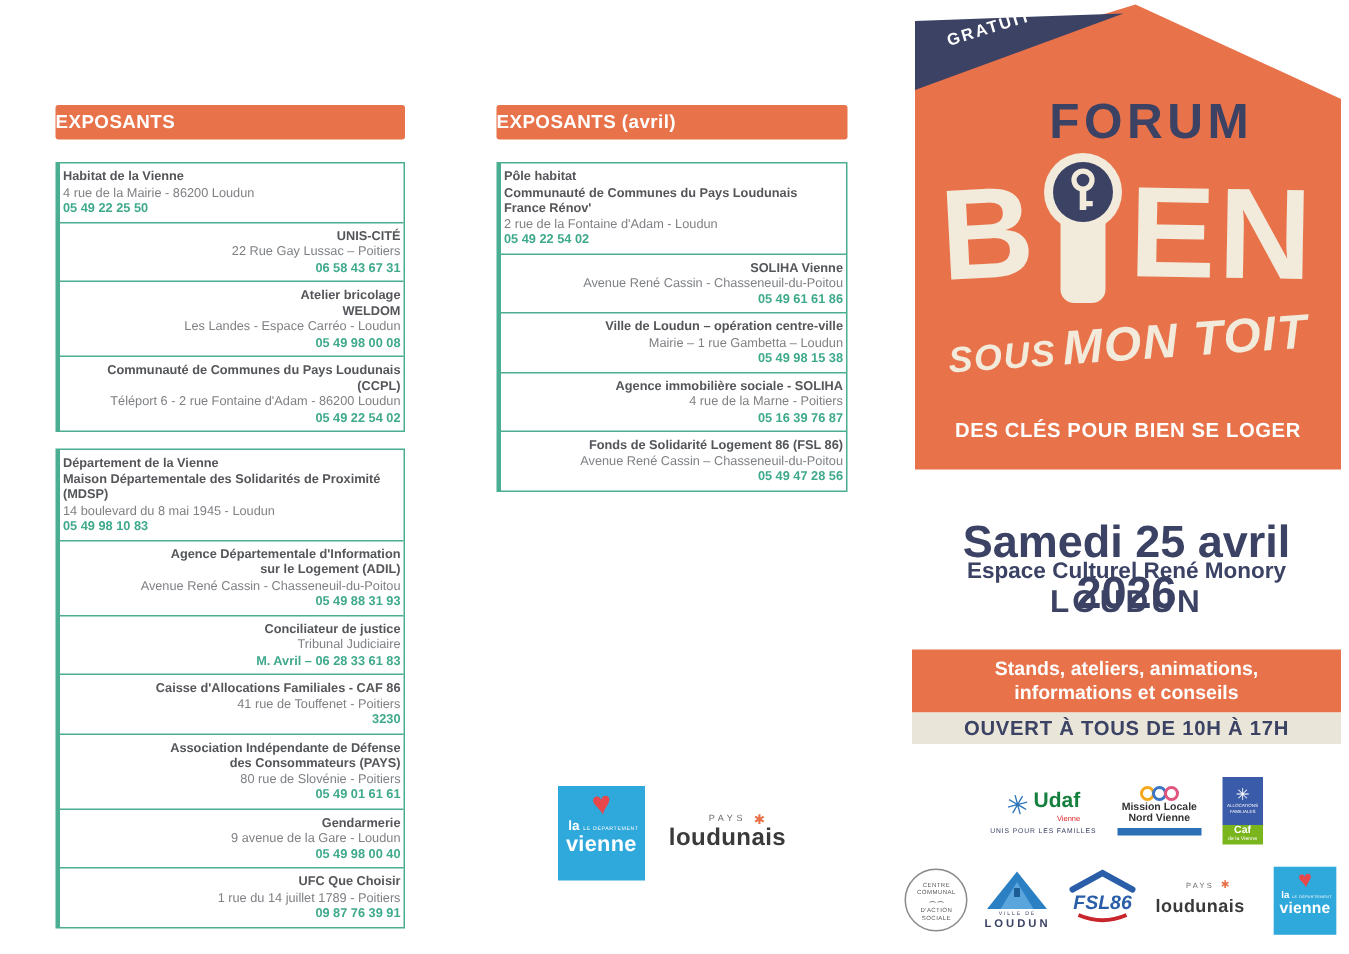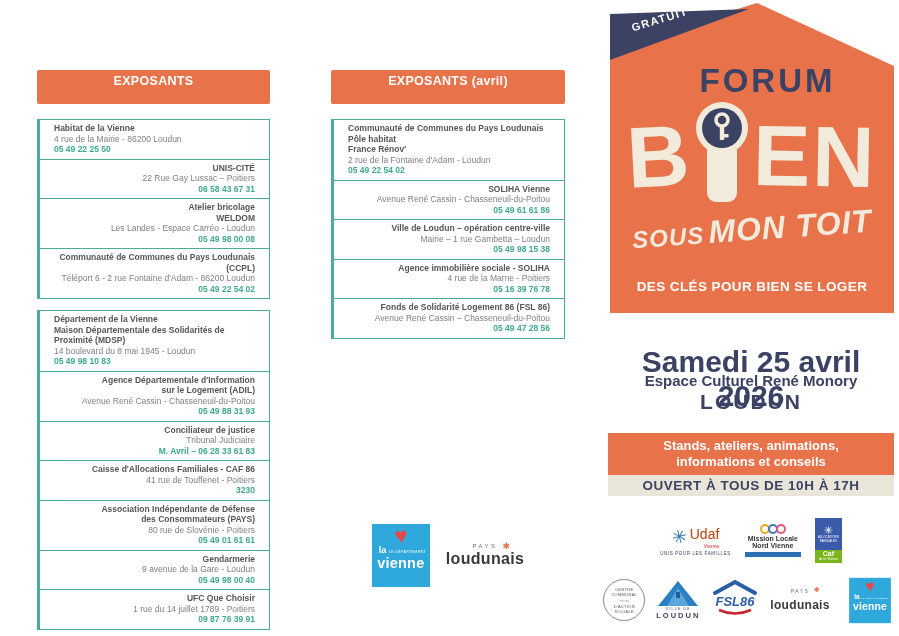--- a/index.html
+++ b/index.html
@@ -7,28 +7,28 @@
   .page {
     position:relative; width:899px; height:636px; background:#ffffff;
     font-family:"Liberation Sans", sans-serif; overflow:hidden;
   }
   
   .panel { position:absolute; top:70px; }
   .panel-left { left:37px; width:233px; }
   .panel-mid  { left:331px; width:234px; }
   .panel-header {
     background:#E8724A; color:#fff; font-weight:bold; font-size:12.5px;
-    text-align:center; padding:4px 0 16px; border-radius:2px;
+    padding:4px 0 5px; border-radius:2px;
     letter-spacing:.3px; margin-bottom:15px;
   }
   .exposant-group {
     border:1px solid #4BAE92; border-left:3px solid #4BAE92;
     background:#fff; margin-bottom:11px;
   }
-  .exposant-entry { padding:3px 14px 4px; font-size:8.5px; line-height:10.5px; }
+  .exposant-entry { padding:3px 2px 4px; font-size:8.5px; line-height:10.5px; }
   .exposant-entry + .exposant-entry { border-top:1px solid #4BAE92;text-align:right; }
   .t-line { font-weight:bold; color:#54565A; }
   .a-line { color:#7E8084; }
   .p-line { color:#3FA98C; font-weight:bold; }
   
   .mid-logos { position:absolute; left:331px; top:524px; width:234px;
     display:flex; align-items:center; justify-content:center; gap:16px; }
   .vienne-logo { width:58px; height:63px; background:#2FA8DB; color:#fff;
     position:relative; text-align:center; flex:none; }
   .vienne-logo .vheart { color:#E8474B; font-size:22px; line-height:20px;
@@ -88,21 +88,21 @@
     letter-spacing:.5px; display:flex; align-items:center; justify-content:center; }
   
   .logos-row1 { position:absolute; left:0; top:514px; width:286px; height:52px;
     display:flex; align-items:center; justify-content:center; gap:14px; }
   .logos-row2 { position:absolute; left:0; top:576px; width:286px; height:48px;
     display:flex; align-items:center; justify-content:center; gap:11px; }
   .udaf-logo { display:flex; flex-direction:column; align-items:center; flex:none; }
   .udaf-top { display:flex; align-items:center; gap:3px; }
   .udaf-star { color:#2E74B8; font-size:18px; line-height:18px;
     transform:rotate(-15deg); }
-  .udaf-name { color:#c2410c; font-weight:normal; font-size:14px; line-height:13px; }
+  .udaf-name { color:#15803d; font-weight:bold; font-size:14px; line-height:13px; }
   .udaf-sub { color:#E0262C; font-size:5px; text-align:right; display:block; }
   .udaf-tag { color:#3B4264; font-size:4.5px; letter-spacing:.6px; margin-top:2px; }
   .ml-logo { display:flex; flex-direction:column; align-items:center; flex:none; }
   .ml-rings { display:flex; margin-bottom:1px; }
   .ml-rings span { width:10px; height:10px; border-radius:50%; margin:0 -1px;
     display:inline-block; }
   .ml-r1 { border:2.5px solid #F5A81C; }
   .ml-r2 { border:2.5px solid #3A76C4; }
   .ml-r3 { border:2.5px solid #E2557E; }
   .ml-text { font-size:7px; font-weight:bold; color:#333; line-height:7.5px;
@@ -201,40 +201,40 @@
           </div>
         </div>
       </div>
   </div>
 
   <div class="panel panel-mid">
     <div class="panel-header">EXPOSANTS (avril)</div>
     <div>
         <div class="exposant-group">
           <div class="exposant-entry">
+            <div class="t-line">Pôle habitat</div>
             <div class="t-line">Communauté de Communes du Pays Loudunais</div>
-            <div class="t-line">Pôle habitat</div>
             <div class="t-line">France Rénov'</div>
             <div class="a-line">2 rue de la Fontaine d'Adam - Loudun</div>
             <div class="p-line">05 49 22 54 02</div>
           </div>
           <div class="exposant-entry">
             <div class="t-line">SOLIHA Vienne</div>
             <div class="a-line">Avenue René Cassin - Chasseneuil-du-Poitou</div>
             <div class="p-line">05 49 61 61 86</div>
           </div>
           <div class="exposant-entry">
             <div class="t-line">Ville de Loudun – opération centre-ville</div>
             <div class="a-line">Mairie – 1 rue Gambetta – Loudun</div>
             <div class="p-line">05 49 98 15 38</div>
           </div>
           <div class="exposant-entry">
             <div class="t-line">Agence immobilière sociale - SOLIHA</div>
             <div class="a-line">4 rue de la Marne - Poitiers</div>
-            <div class="p-line">05 16 39 76 78</div>
+            <div class="p-line">05 16 39 76 87</div>
           </div>
           <div class="exposant-entry">
             <div class="t-line">Fonds de Solidarité Logement 86 (FSL 86)</div>
             <div class="a-line">Avenue René Cassin – Chasseneuil-du-Poitou</div>
             <div class="p-line">05 49 47 28 56</div>
           </div>
         </div>
       </div>
   </div>
 

